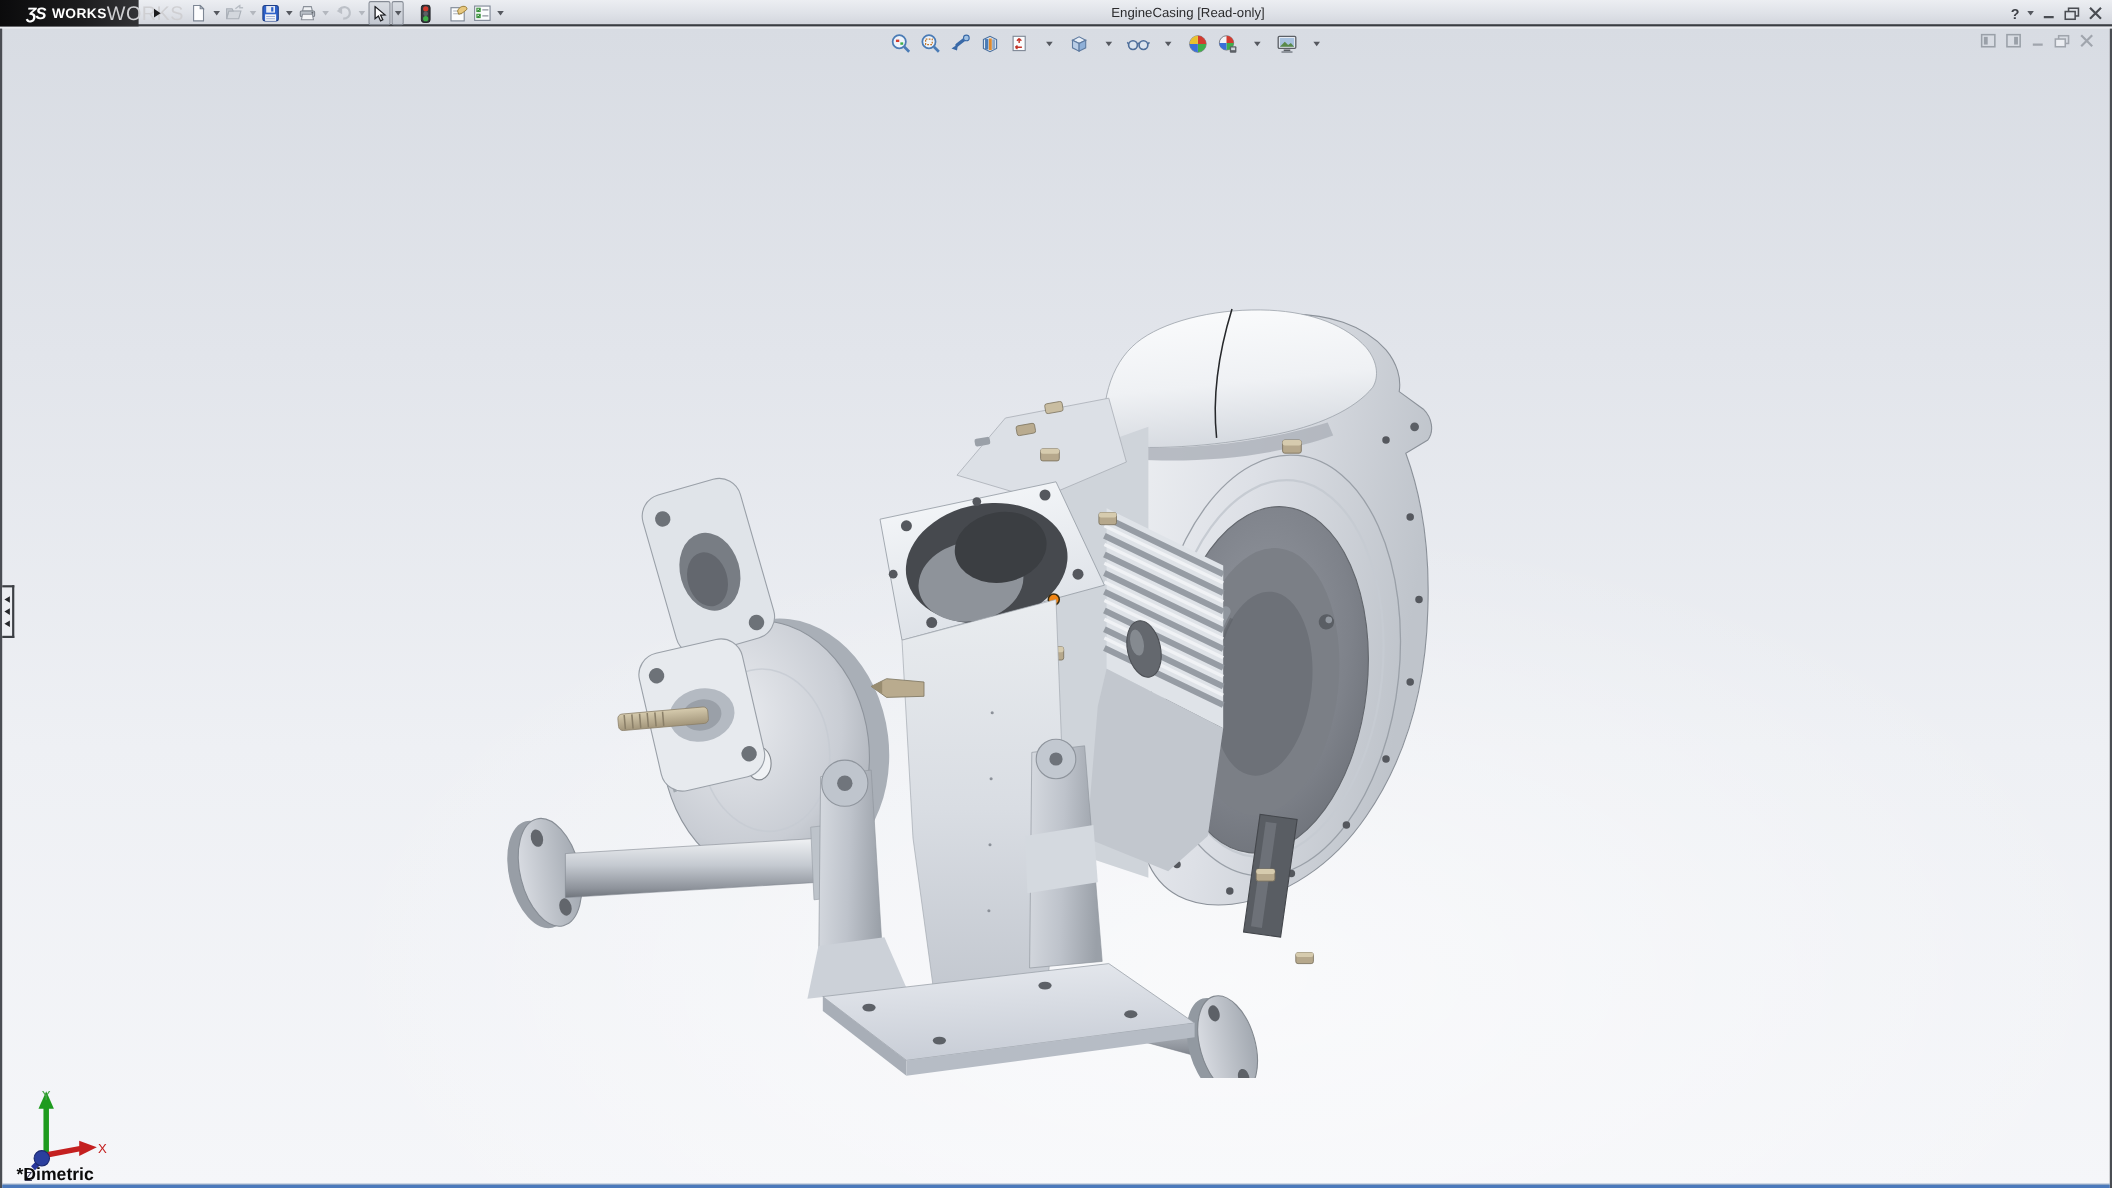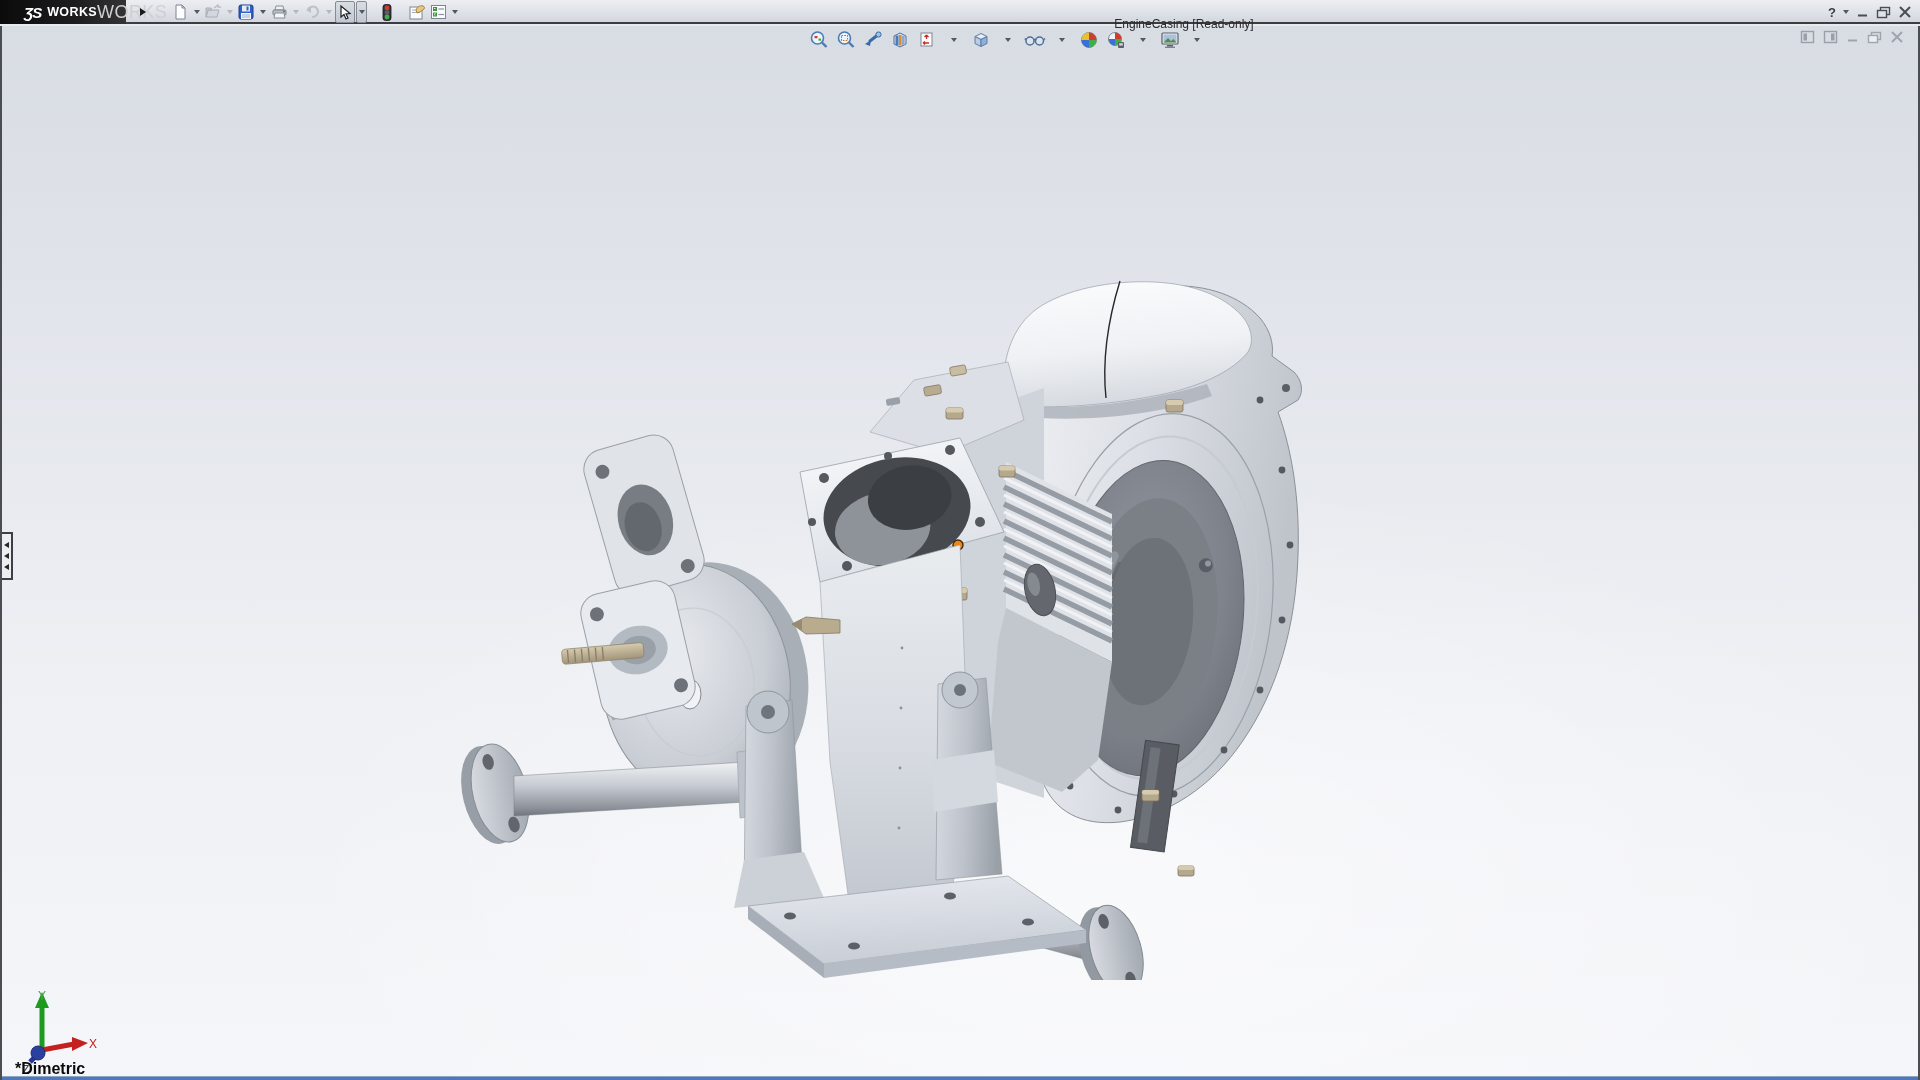--- a/index.html
+++ b/index.html
@@ -19,22 +19,22 @@
   .tri-right { width:0; height:0; border-top:4.5px solid transparent; border-bottom:4.5px solid transparent; border-left:6px solid #1a1a1c; }
 
   .main-toolbar { position:absolute; left:170px; top:0; height:24px; display:flex; align-items:center; gap:1px; }
   .tb-btn { width:20px; height:22px; display:flex; align-items:center; justify-content:center; }
   .tb-caret { width:11px; height:22px; display:flex; align-items:center; justify-content:center; }
   .caret { width:0; height:0; border-left:3.5px solid transparent; border-right:3.5px solid transparent; border-top:4px solid #55585f; }
   .caret.dim { border-top-color:#b3b7be; }
   .pressed { background:linear-gradient(180deg,#d9dde3,#c3c8d1); border:1px solid #858b95; border-radius:2px; }
   .gap8 { width:8px; }
 
-  .doc-title { position:absolute; left:1184px; top:4px; transform:translateX(-50%);
-    font-size:12px; color:#2b2b2d; white-space:nowrap;margin-top:13px; }
+  .doc-title { position:absolute; left:1080px; top:4px; transform:translateX(-50%);
+    font-size:12px; color:#2b2b2d; white-space:nowrap; }
 
   .win-controls { position:absolute; right:8px; top:0; height:24px; display:flex; align-items:center; gap:7px; }
   .help-glyph { font-size:13px; font-weight:bold; color:#3c3f45; }
 
   
   .viewport { position:absolute; left:0; top:26px; width:1920px; height:1054px;
     background:
       radial-gradient(ellipse 1400px 700px at 58% 82%, rgba(255,255,255,.55) 0%, rgba(255,255,255,0) 60%),
       linear-gradient(180deg,#d8dce3 0%,#e2e5eb 28%,#eef0f4 62%,#f5f6f9 100%);
     border-left:2px solid #4a4d53; border-right:2px solid #4a4d53; }

